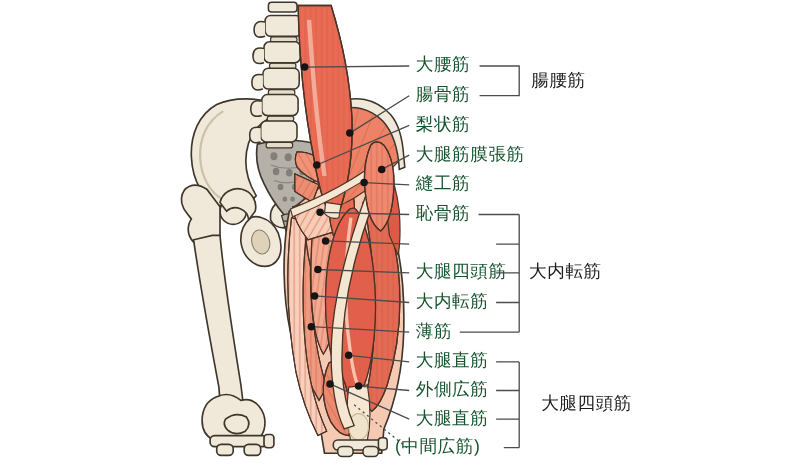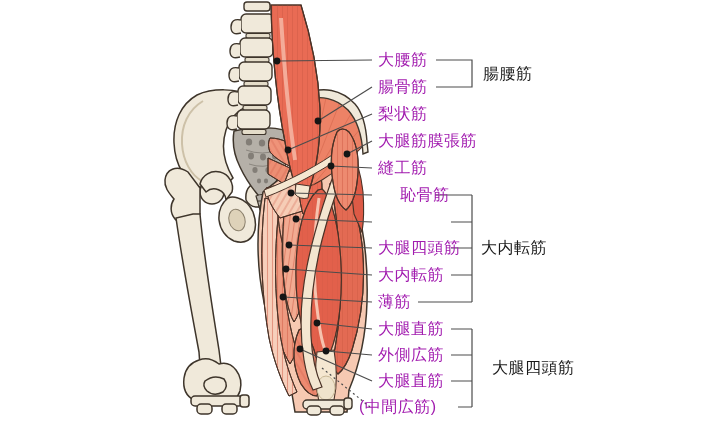--- a/index.html
+++ b/index.html
@@ -1,20 +1,20 @@
 <!DOCTYPE html>
 <html><head>
 <meta charset="utf-8">
 <style>
   html,body{margin:0;padding:0;background:#fff;}
   #canvas{position:relative;width:716px;height:426px;background:#ffffff;overflow:hidden;
           font-family:"Liberation Sans","DejaVu Sans",sans-serif;}
   #art{position:absolute;left:0;top:0;}
   .lbl{position:absolute;height:22px;line-height:22px;font-size:16px;font-weight:500;
-       color:#a21caf;white-space:nowrap;letter-spacing:0.5px;}
+       color:#14532d;white-space:nowrap;letter-spacing:0.5px;}
   .grp{position:absolute;height:22px;line-height:22px;font-size:16px;font-weight:400;
        color:#1a1a1a;white-space:nowrap;letter-spacing:0.5px;}
 </style>
 </head>
 <body>
 
 <div id="canvas">
 
 <svg id="art" width="716" height="426" viewBox="0 0 716 426">
   <defs>
@@ -241,21 +241,21 @@
     <path d="M435,195 H472 M451,222 H472 M451,248 H472 M451,275 H472 M418,302 H472 M472,195 V302"></path>
     <path d="M451,329 H472 M451,355 H472 M451,381 H472 M458,407 H472 M472,329 V407"></path>
   </g>
 </svg>
 
 <div class="lbl" style="left:378px;top:49px">大腰筋</div>
 <div class="lbl" style="left:378px;top:76px">腸骨筋</div>
 <div class="lbl" style="left:378px;top:103px">梨状筋</div>
 <div class="lbl" style="left:378px;top:130px">大腿筋膜張筋</div>
 <div class="lbl" style="left:378px;top:157px">縫工筋</div>
-<div class="lbl" style="left:400px;top:184px">恥骨筋</div>
+<div class="lbl" style="left:378px;top:184px">恥骨筋</div>
 <div class="lbl" style="left:378px;top:237px">大腿四頭筋</div>
 <div class="lbl" style="left:378px;top:264px">大内転筋</div>
 <div class="lbl" style="left:378px;top:291px">薄筋</div>
 <div class="lbl" style="left:378px;top:344px">外側広筋</div>
 <div class="lbl" style="left:378px;top:318px">大腿直筋</div>
 <div class="lbl" style="left:378px;top:370px">大腿直筋</div>
 <div class="lbl" style="left:359px;top:396px">(中間広筋)</div>
 
 <div class="grp" style="left:483px;top:63px">腸腰筋</div>
 <div class="grp" style="left:481px;top:237px">大内転筋</div>

